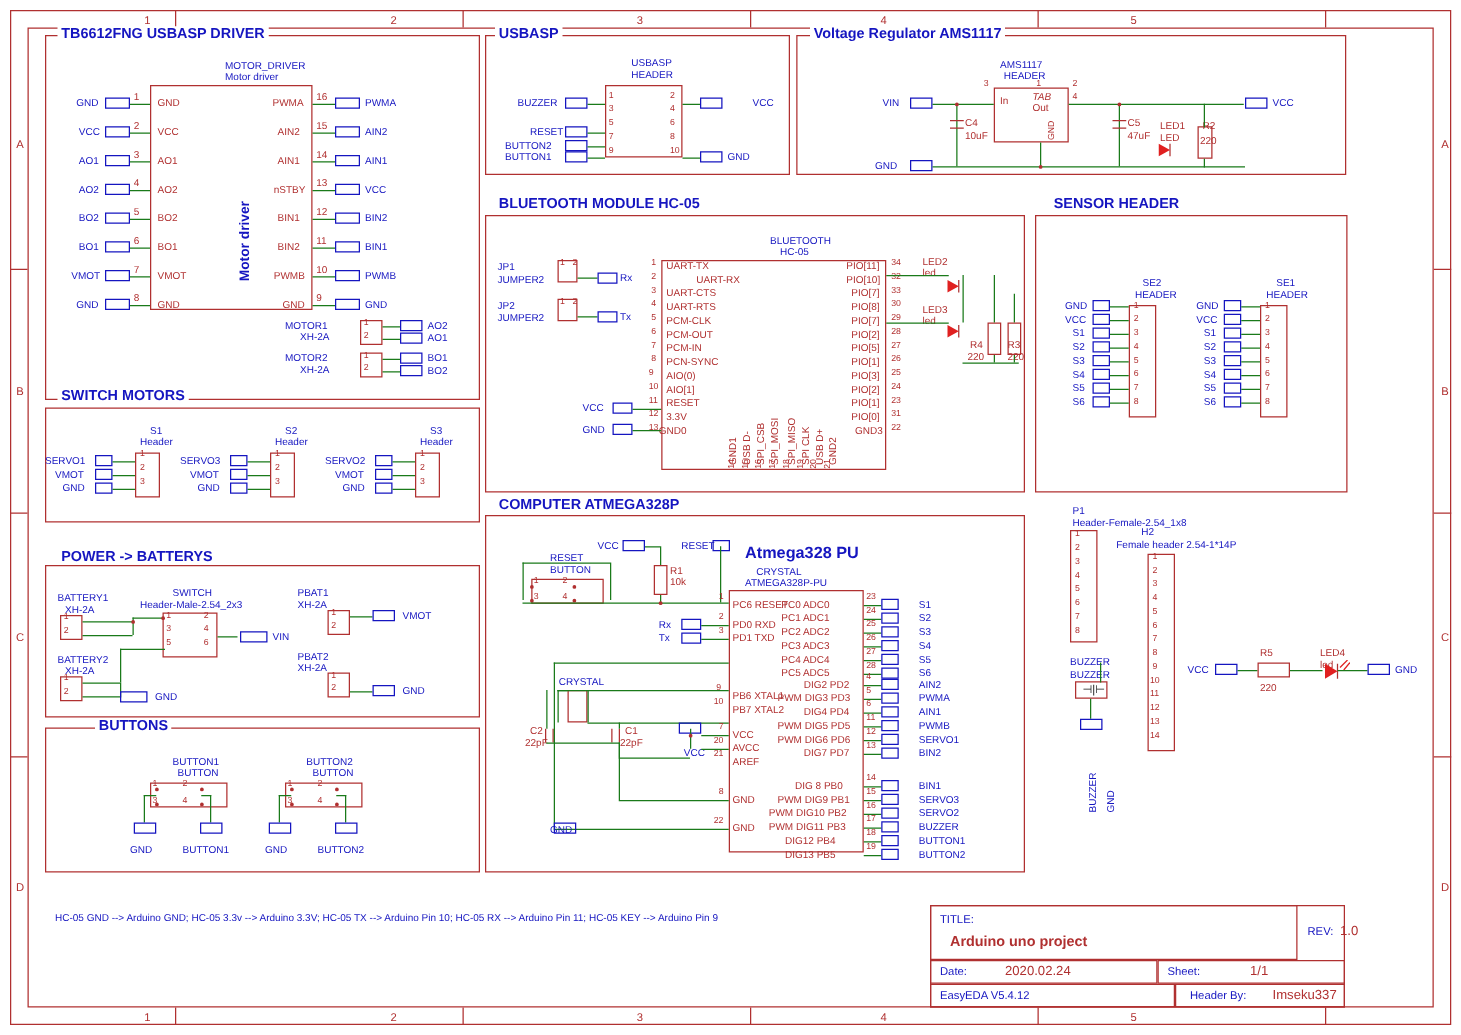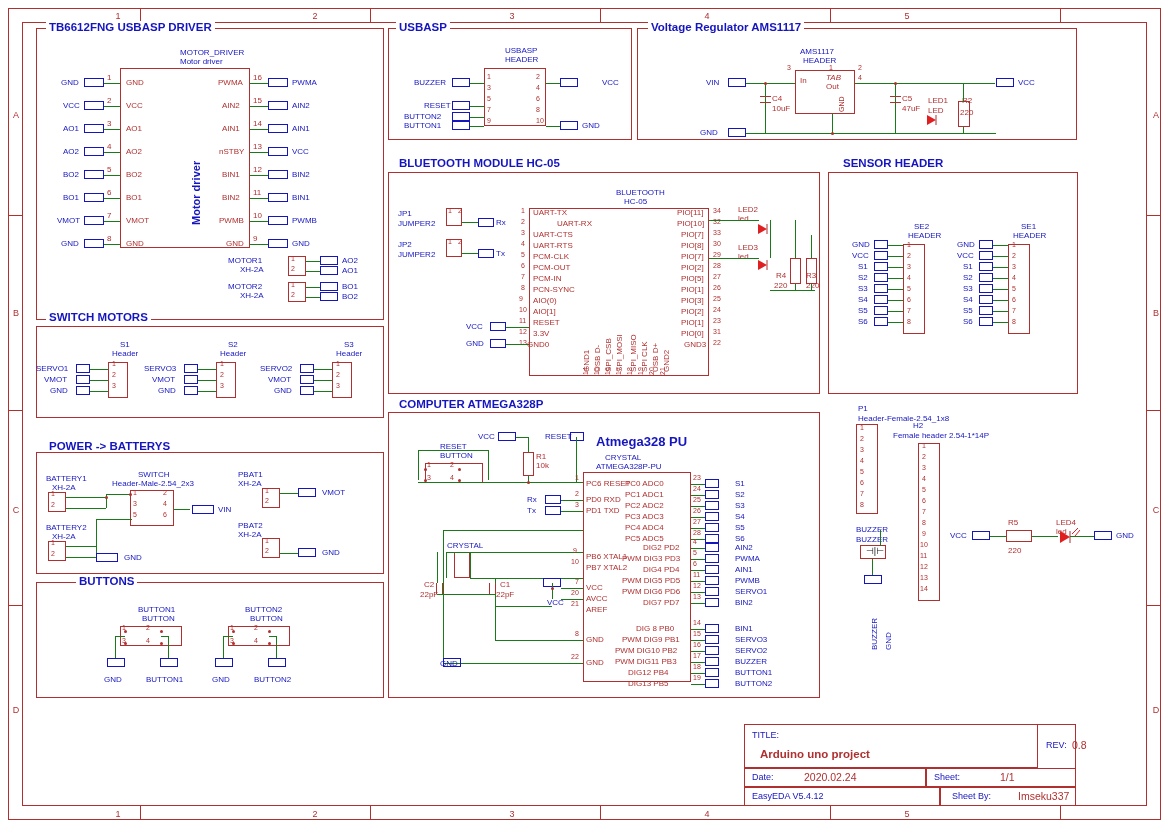--- a/index.html
+++ b/index.html
@@ -988,35 +988,36 @@
       <polygon points="2,3 2,15 12,9" fill="#e02020"></polygon>
         <line x1="12" y1="3" x2="12" y2="15" stroke="#b03030"></line>
       <line x1="14" y1="6" x2="20" y2="0" stroke="#e02020"></line>
         <line x1="17" y1="8" x2="22" y2="2" stroke="#e02020"></line>
     </svg>
     <div class="wire" style="left:1070px;top:536px;width:24px;height:1px;"></div>
     <div class="netflag" style="left:1094px;top:531px;width:18px;"></div>
     <div class="lbl" style="left:1116px;top:531px;">GND</div>
   </div>
 
+  <div class="note" style="left:44px;top:730px;width:700px;">HC-05 GND --&gt; Arduino GND; HC-05 3.3v --&gt; Arduino 3.3V; HC-05 TX --&gt; Arduino Pin 10; HC-05 RX --&gt; Arduino Pin 11; HC-05 KEY --&gt; Arduino Pin 9</div>
 
   <div class="tb" style="left:744px;top:724px;width:332px;height:82px;"></div>
   <div class="tb" style="left:744px;top:724px;width:294px;height:44px;"></div>
   <div class="tb" style="left:744px;top:768px;width:182px;height:19px;"></div>
   <div class="tb" style="left:926px;top:768px;width:150px;height:19px;"></div>
   <div class="tb" style="left:744px;top:787px;width:196px;height:19px;"></div>
   <div class="tb" style="left:940px;top:787px;width:136px;height:19px;"></div>
 
   <div class="tbl" style="left:752px;top:730px;">TITLE:</div>
   <div class="tbvb" style="left:760px;top:748px;">Arduino uno project</div>
   <div class="tbl" style="left:1046px;top:740px;">REV:</div>
-  <div class="tbv" style="left:1072px;top:739px;">0.8</div>
+  <div class="tbv" style="left:1072px;top:739px;">1.0</div>
 
   <div class="tbl" style="left:752px;top:772px;">Date:</div>
   <div class="tbv" style="left:804px;top:771px;">2020.02.24</div>
   <div class="tbl" style="left:934px;top:772px;">Sheet:</div>
   <div class="tbv" style="left:1000px;top:771px;">1/1</div>
 
   <div class="tbl" style="left:752px;top:791px;">EasyEDA V5.4.12</div>
-  <div class="tbl" style="left:952px;top:791px;">Sheet By:</div>
+  <div class="tbl" style="left:952px;top:791px;">Header By:</div>
   <div class="tbv" style="left:1018px;top:790px;">Imseku337</div>
 
 </div>
 
 </body></html>

